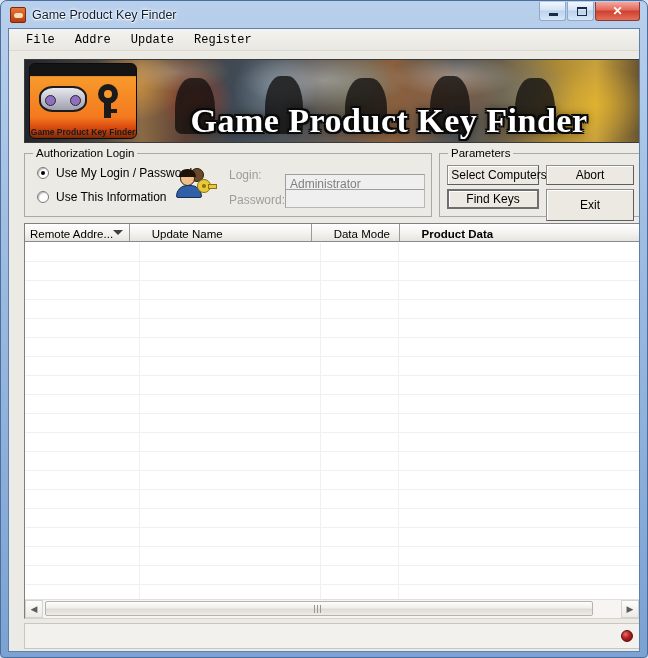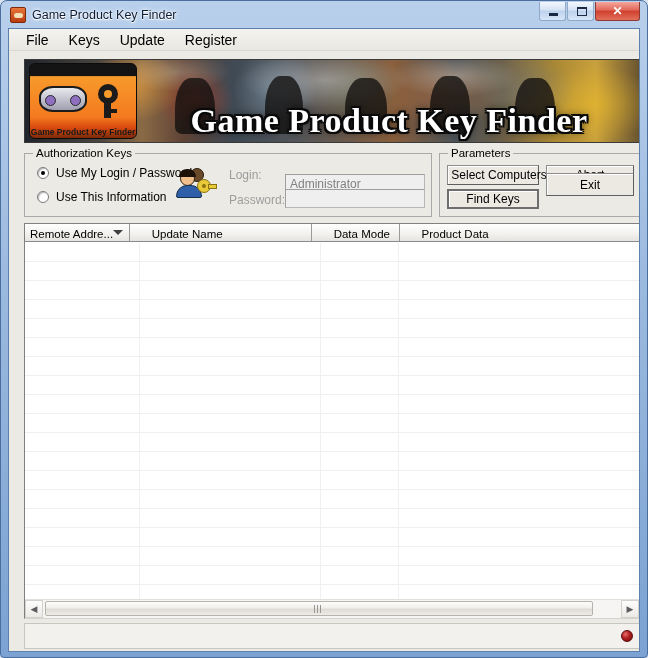--- a/index.html
+++ b/index.html
@@ -101,24 +101,25 @@
   
   #menubar {
     height: 21px;
     background: linear-gradient(to bottom, #f4f3ef, #e9e7e1);
     display: flex;
     align-items: center;
     padding-left: 7px;
     border-bottom: 1px solid #ddd9d0;
   }
   .menu-item {
-    font-size: 14px;
+    font-size: 12px;
     color: #000;
     padding: 14px 10px;
     white-space: nowrap;
+    font-family: Liberation Mono, monospace;
   }
 
   
   #banner {
     position: absolute;
     left: 15px; top: 30px;
     width: 616px; height: 84px;
     overflow: hidden;
     border: 1px solid #3a3a3a;
     box-sizing: border-box;
@@ -465,21 +466,21 @@
       <div class="cap-btn close">
         <span class="cap-glyph">✕</span>
       </div>
     </div>
   </div>
 
   <div id="client">
 
     <div id="menubar">
       <div class="menu-item">File</div>
-      <div class="menu-item">Keys</div>
+      <div class="menu-item">Addre</div>
       <div class="menu-item">Update</div>
       <div class="menu-item">Register</div>
     </div>
 
     <div id="banner">
       <div class="bg"></div>
       <div class="smoke"></div>
       <div class="fig" style="left:150px;width:40px;height:56px;"></div>
       <div class="fig" style="left:240px;width:38px;height:58px;"></div>
       <div class="fig" style="left:320px;width:42px;height:56px;"></div>
@@ -489,21 +490,21 @@
       <div id="banner-logo">
         <div class="pad"></div>
         <div class="key-head"></div>
         <div class="key-stem"></div>
         <div class="caption">Game Product Key Finder</div>
       </div>
       <div id="banner-title">Game Product Key Finder</div>
     </div>
 
     <div class="groupbox" id="auth-group">
-      <div class="gb-title">Authorization Keys</div>
+      <div class="gb-title">Authorization Login</div>
 
       <div class="radio-row" style="left:12px; top:12px;">
         <span class="radio checked"></span>
         <span>Use My Login / Password</span>
       </div>
 
       <div class="radio-row" style="left:12px; top:36px;">
         <span class="radio"></span>
         <span>Use This Information</span>
       </div>
@@ -523,36 +524,36 @@
       <div class="field-label" style="left:204px; top:39px;">Password:</div>
       <div class="textfield" style="left:260px; top:35px; width:140px; height:19px;" placeholder=""></div>
     </div>
 
     <div class="groupbox" id="param-group">
       <div class="gb-title">Parameters</div>
 
       <div class="btn" style="left:7px; top:11px; width:92px; height:20px;padding-left:12px;">Select Computers</div>
       <div class="btn" style="left:106px; top:11px; width:88px; height:20px;">Abort</div>
       <div class="btn default" style="left:7px; top:35px; width:92px; height:20px;text-align:center;">Find Keys</div>
-      <div class="btn" style="left:106px; top:19px; width:88px; height:23px;">Exit</div>
+      <div class="btn" style="left:106px; top:35px; width:88px; height:32px;">Exit</div>
     </div>
 
     <div id="listview">
       <div id="lv-header">
         <div class="lv-col" style="width:114px;">
           <span>Remote Addre...</span>
           <span class="sort-arrow"></span>
         </div>
         <div class="lv-col" style="width:180px;">
           <span>Update Name</span>
         </div>
         <div class="lv-col" style="width:77px;">
           <span>Data Mode</span>
         </div>
-        <div class="lv-col" style="width:243px; border-right:none;">
+        <div class="lv-col" style="width:243px; border-right:none;font-weight:bold;">
           <span>Product Data</span>
         </div>
       </div>
 
       <div id="lv-vlines">
         <div class="lv-vline" style="left:114px;"></div>
         <div class="lv-vline" style="left:295px;"></div>
         <div class="lv-vline" style="left:373px;"></div>
       </div>
 

